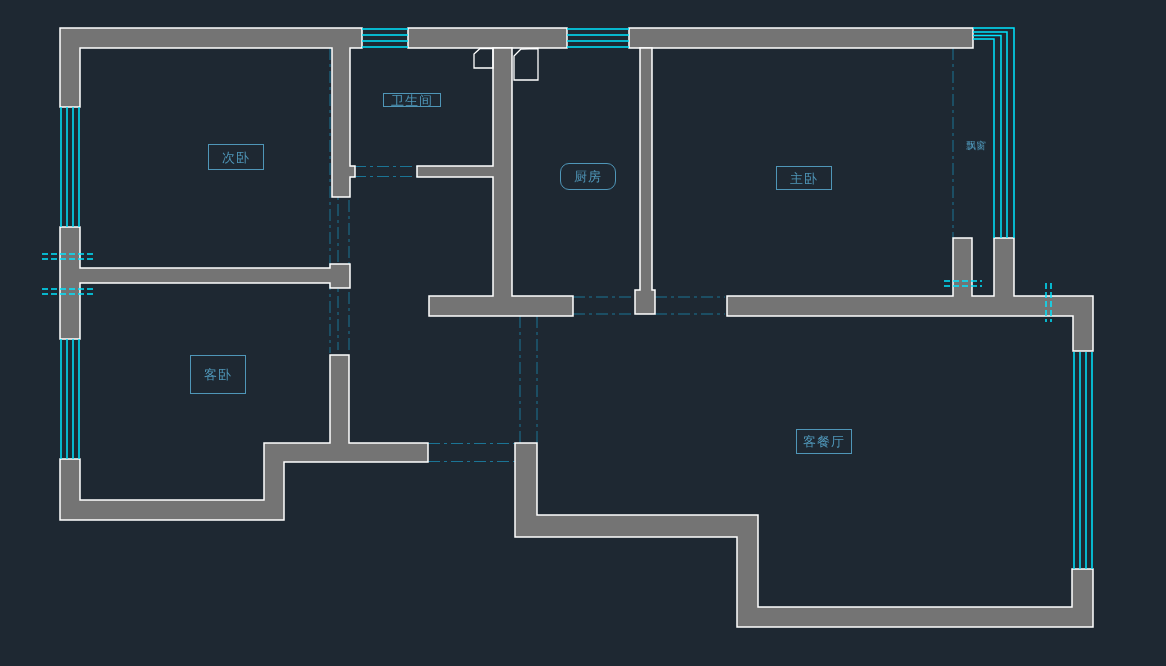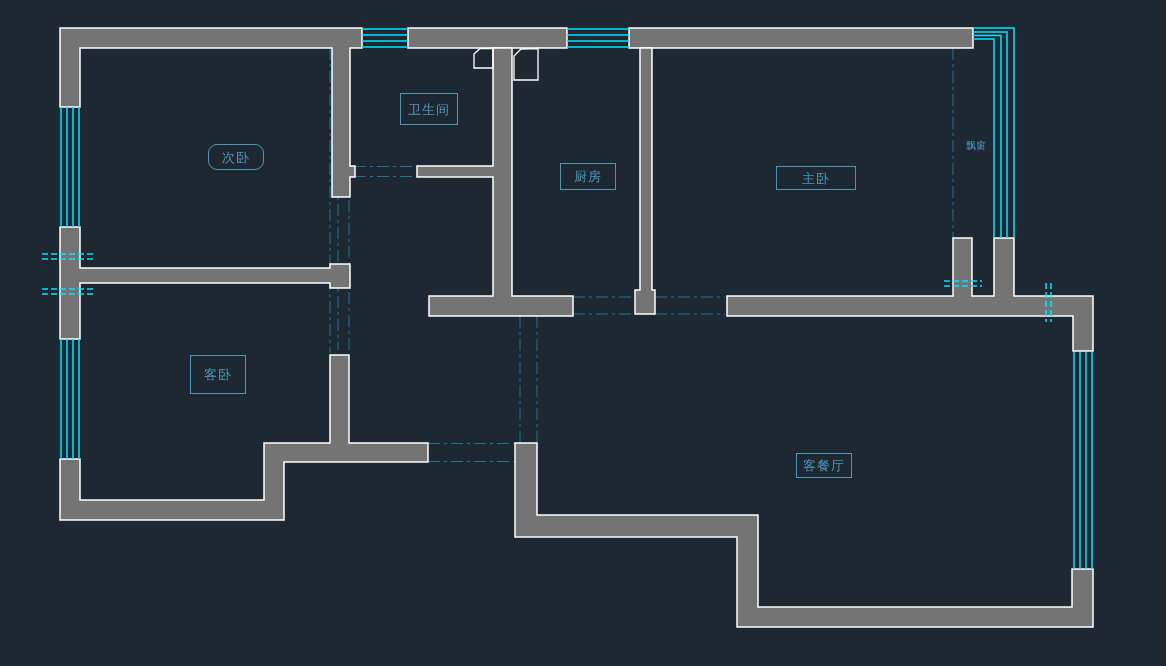--- a/index.html
+++ b/index.html
@@ -32,26 +32,26 @@
     line-height: 1;
     white-space: nowrap;
     box-sizing: border-box;
     background: transparent;
   }
   .room-label.no-box {
     border: none;
     font-size: 10px;
     letter-spacing: 0;
   }
-  .lbl-secondary { left: 208px; top: 144px; width: 56px; height: 26px; border-radius: 9px; }
-  .lbl-bathroom  { left: 400px; top: 93px;  width: 58px; height: 32px; }
-  .lbl-kitchen   { left: 560px; top: 163px; width: 56px; height: 27px; }
-  .lbl-master    { left: 776px; top: 166px; width: 80px; height: 24px; }
+  .lbl-secondary { left: 208px; top: 144px; width: 56px; height: 26px; }
+  .lbl-bathroom  { left: 383px; top: 93px;  width: 58px; height: 14px; }
+  .lbl-kitchen   { left: 560px; top: 163px; width: 56px; height: 27px; border-radius: 9px; }
+  .lbl-master    { left: 776px; top: 166px; width: 56px; height: 24px; }
   .lbl-guest     { left: 190px; top: 355px; width: 56px; height: 39px; }
-  .lbl-living    { left: 796px; top: 429px; width: 56px; height: 25px; margin-top: 24px; }
+  .lbl-living    { left: 796px; top: 429px; width: 56px; height: 25px; }
   .lbl-baywin    { left: 956px; top: 136px; width: 40px; height: 20px; }
 </style>
 </head>
 <body>
 
 <div id="stage">
 
   <svg id="plan-svg" width="1166" height="666" viewBox="0 0 1166 666">
 
     <g fill="none" stroke-width="1" stroke-dasharray="12 4 3 4" stroke="#1b7495">

